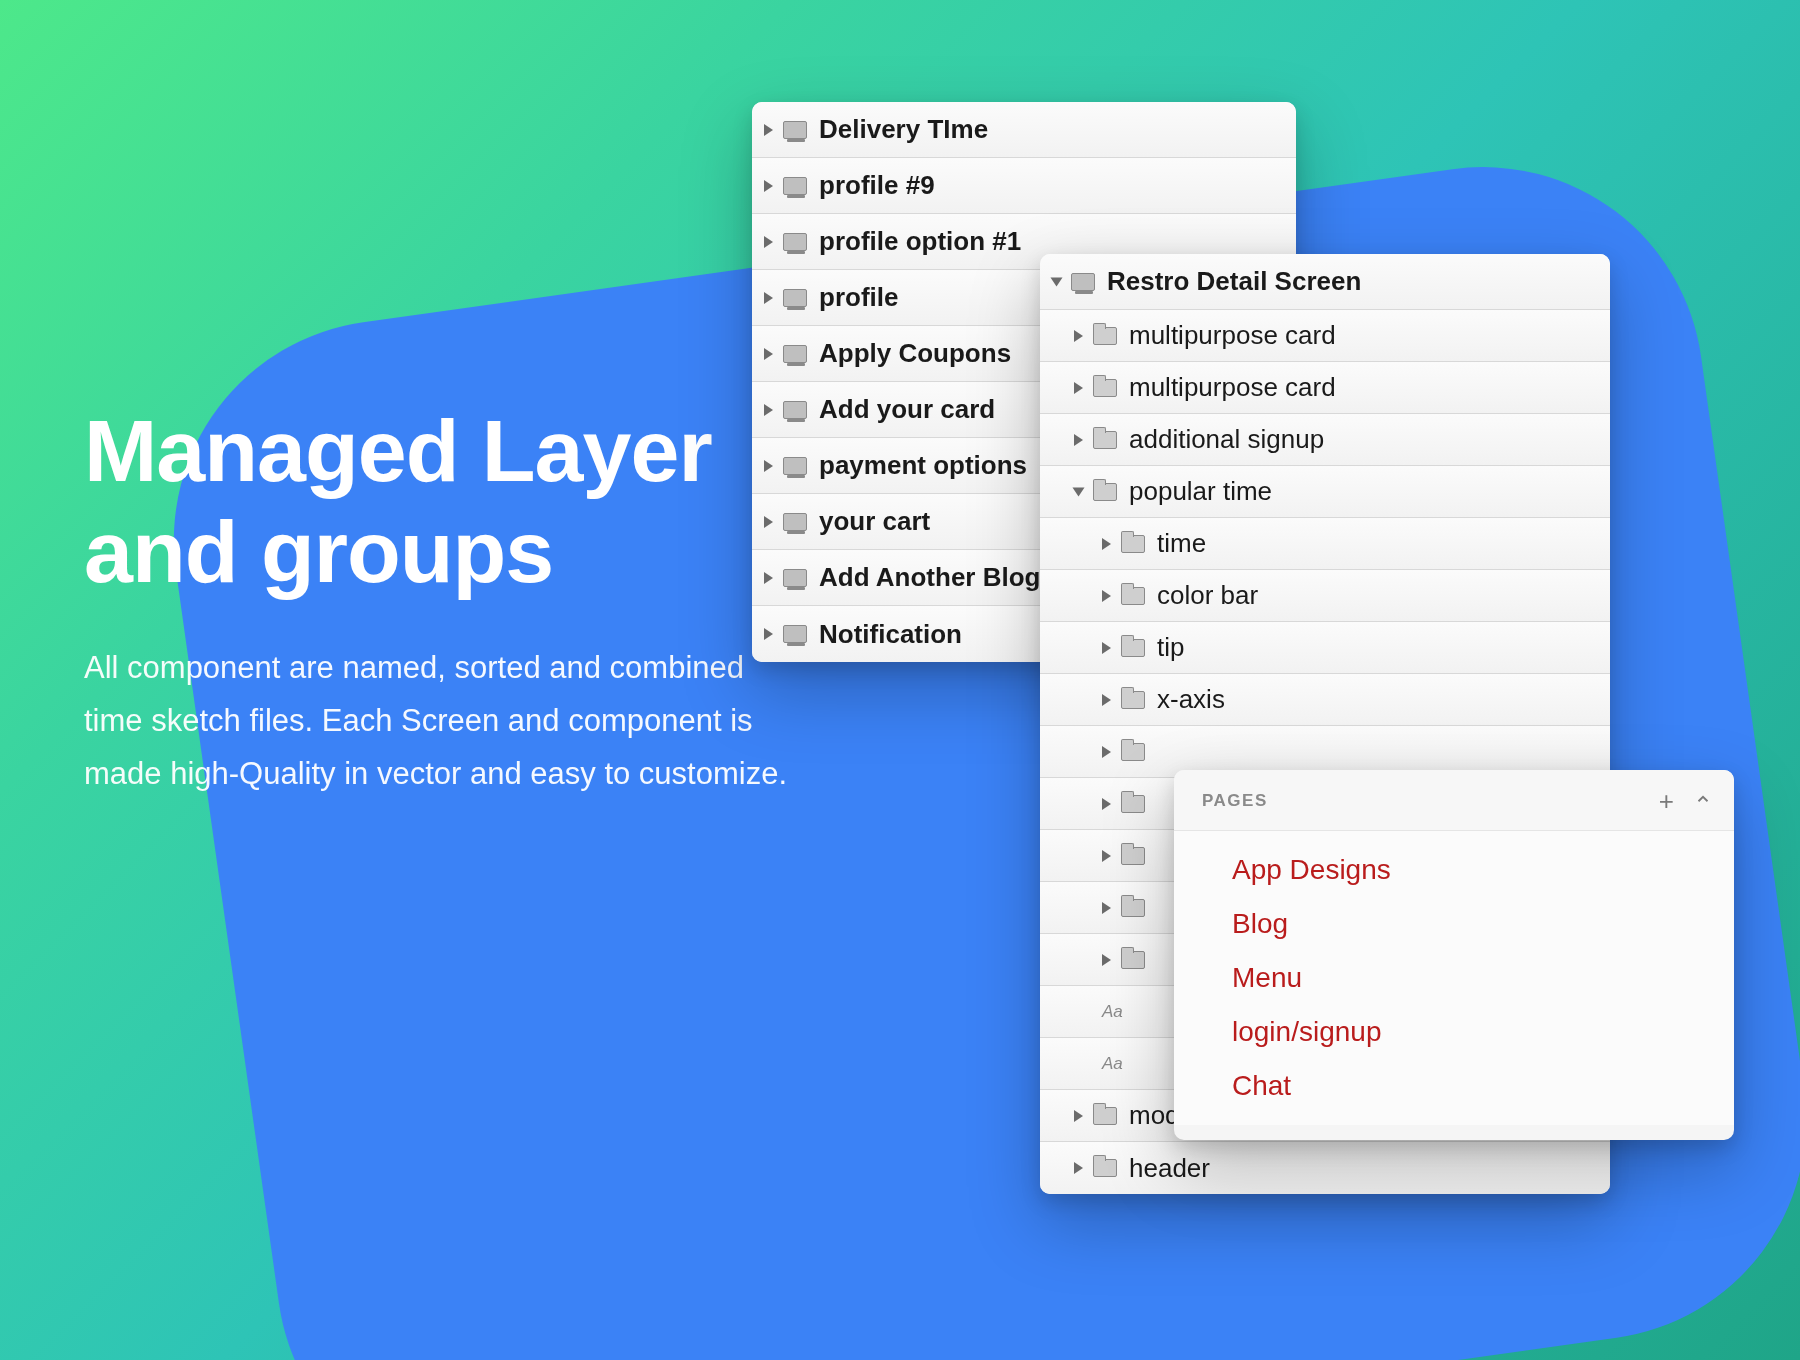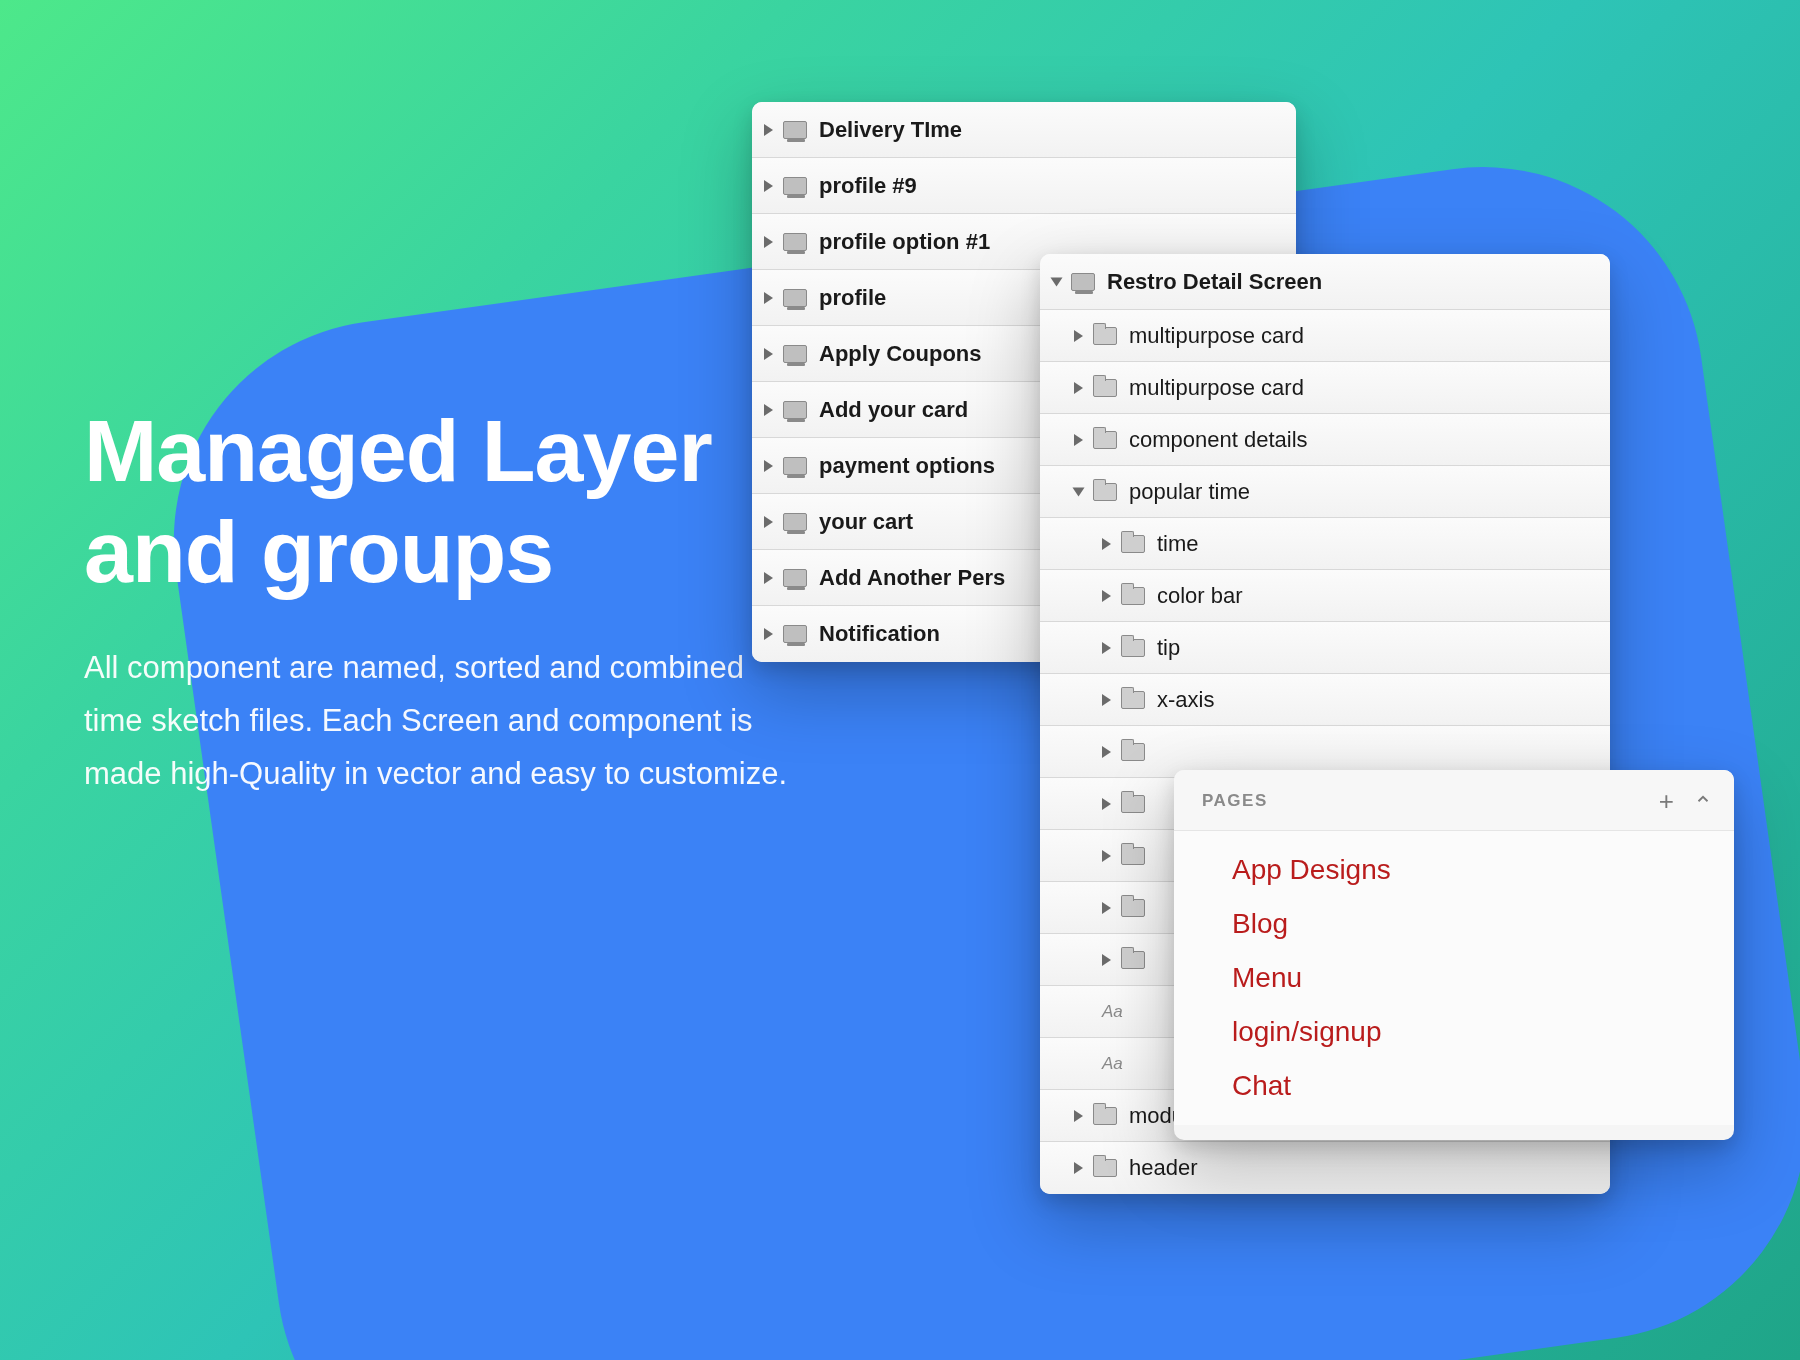--- a/index.html
+++ b/index.html
@@ -129,21 +129,21 @@
   .text-icon {
     width: 24px;
     font-size: 17px;
     color: #8a8a8a;
     margin-right: 12px;
     flex-shrink: 0;
     font-style: italic;
   }
 
   .row-label {
-    font-size: 22px;
+    font-size: 26px;
     color: #1a1a1a;
   }
   .panel-1 .row-label { font-weight: 700; }
   .panel-2 .row-label { font-weight: 400; }
   .panel-2 .row.topbar .row-label { font-weight: 700; }
 
   .indent-1 { padding-left: 34px; }
   .indent-2 { padding-left: 62px; }
 
   .pages-header {
@@ -230,21 +230,21 @@
       <span class="row-label">payment options</span>
     </div>
   <div class="row">
       <span class="tri"></span>
       <span class="artboard-icon"></span>
       <span class="row-label">your cart</span>
     </div>
   <div class="row">
       <span class="tri"></span>
       <span class="artboard-icon"></span>
-      <span class="row-label">Add Another Pers</span>
+      <span class="row-label">Add Another Blog</span>
     </div>
   <div class="row">
       <span class="tri"></span>
       <span class="artboard-icon"></span>
       <span class="row-label">Notification</span>
     </div>
 </div>
 
 <div class="panel panel-2">
   <div class="row topbar">
@@ -259,21 +259,21 @@
       <span class="row-label">multipurpose card</span>
     </div>
   <div class="row sub indent-1">
       <span class="tri"></span>
       <span class="folder-icon"></span>
       <span class="row-label">multipurpose card</span>
     </div>
   <div class="row sub indent-1">
       <span class="tri"></span>
       <span class="folder-icon"></span>
-      <span class="row-label">component details</span>
+      <span class="row-label">additional signup</span>
     </div>
 
   <div class="row sub indent-1">
       <span class="tri down"></span>
       <span class="folder-icon"></span>
       <span class="row-label">popular time</span>
     </div>
 
   <div class="row sub2 indent-2">
       <span class="tri"></span>

